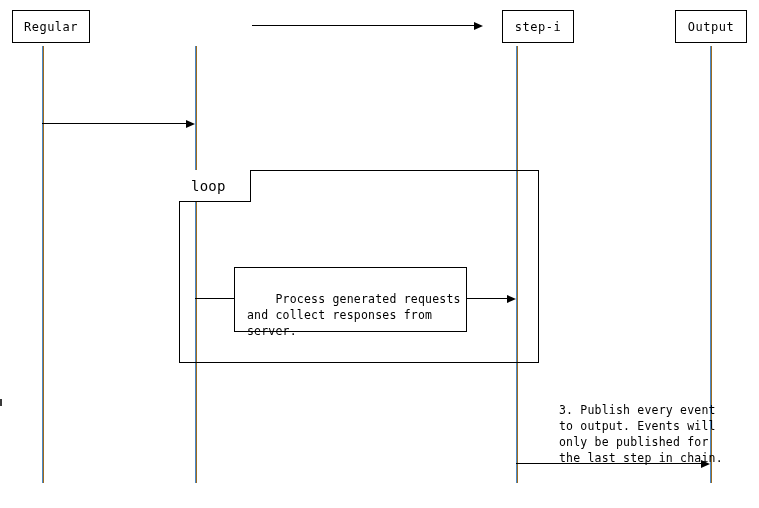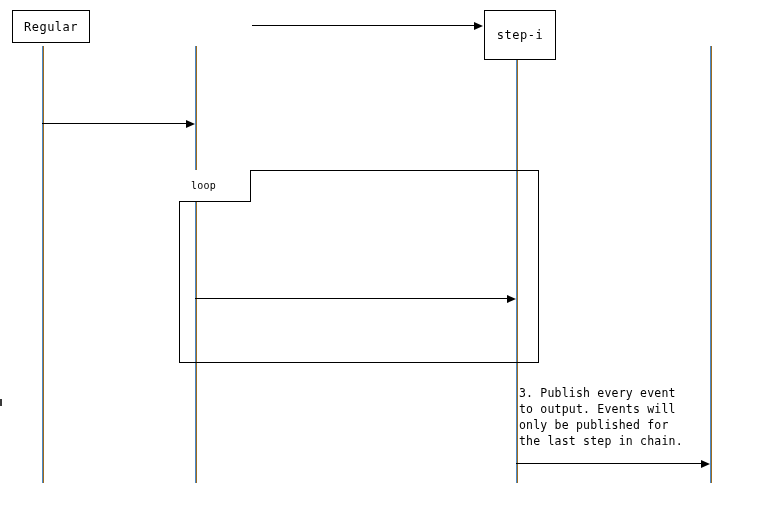--- a/index.html
+++ b/index.html
@@ -74,21 +74,21 @@
   }
   .frag-label {
     position: absolute;
     box-sizing: border-box;
     border-right: 1px solid #000000;
     border-bottom: 1px solid #000000;
     background: #ffffff;
     display: flex;
     align-items: center;
     padding-left: 12px;
-    font-size: 10px;
+    font-size: 14px;
     letter-spacing: 0.2px;
     white-space: nowrap;
   }
 
   
   .action-box {
     position: absolute;
     box-sizing: border-box;
     border: 1px solid #000000;
     background: #ffffff;
@@ -111,40 +111,48 @@
 <div id="canvas">
 
   <div class="lifeline" style="left:42px; top:46px; height:437px;"></div>
   <div class="lifeline" style="left:195px; top:46px; height:437px;"></div>
   <div class="lifeline" style="left:516px; top:46px; height:437px;"></div>
   <div class="lifeline" style="left:710px; top:46px; height:437px;"></div>
 
   <div class="participant" style="left:12px; top:10px; width:78px; height:33px;">
     <span>Regular</span>
   </div>
-  <div class="participant" style="left:484px; top:10px; width:72px; height:50px;">
+  <div class="participant" style="left:502px; top:10px; width:72px; height:33px;">
     <span>step-i</span>
+  </div>
+  <div class="participant" style="left:675px; top:10px; width:72px; height:33px;">
+    <span>Output</span>
   </div>
 
   <div class="arrow-line" style="left:252px; top:25px; width:222px;"></div>
   <div class="arrow-head" style="left:474px; top:21.5px;"></div>
 
   <div class="arrow-line" style="left:42px; top:123px; width:144px;"></div>
   <div class="arrow-head" style="left:186px; top:119.5px;"></div>
 
   <div class="frag-box" style="left:179px; top:170px; width:360px; height:193px;"></div>
   <div class="frag-label" style="left:179px; top:170px; width:72px; height:32px;">
     <span>loop</span>
   </div>
 
   <div class="arrow-line" style="left:195px; top:298px; width:312px;"></div>
   <div class="arrow-head" style="left:507px; top:294.5px;"></div>
 
+  <div class="action-box" style="left:234px; top:267px; width:233px; height:65px;">
+    <span>Process generated requests
+and collect responses from
+server.</span>
+  </div>
 
-  <div class="note-text" style="left:519px; top:385px;">3. Publish every event
+  <div class="note-text" style="left:519px; top:402px;padding-left:40px;">3. Publish every event
 to output. Events will
 only be published for
 the last step in chain.</div>
   <div class="arrow-line" style="left:516px; top:463px; width:185px;"></div>
   <div class="arrow-head" style="left:701px; top:459.5px;"></div>
 
   <div class="edge-mark" style="left:0px; top:399px; width:2px; height:7px;"></div>
 
 </div>
 

